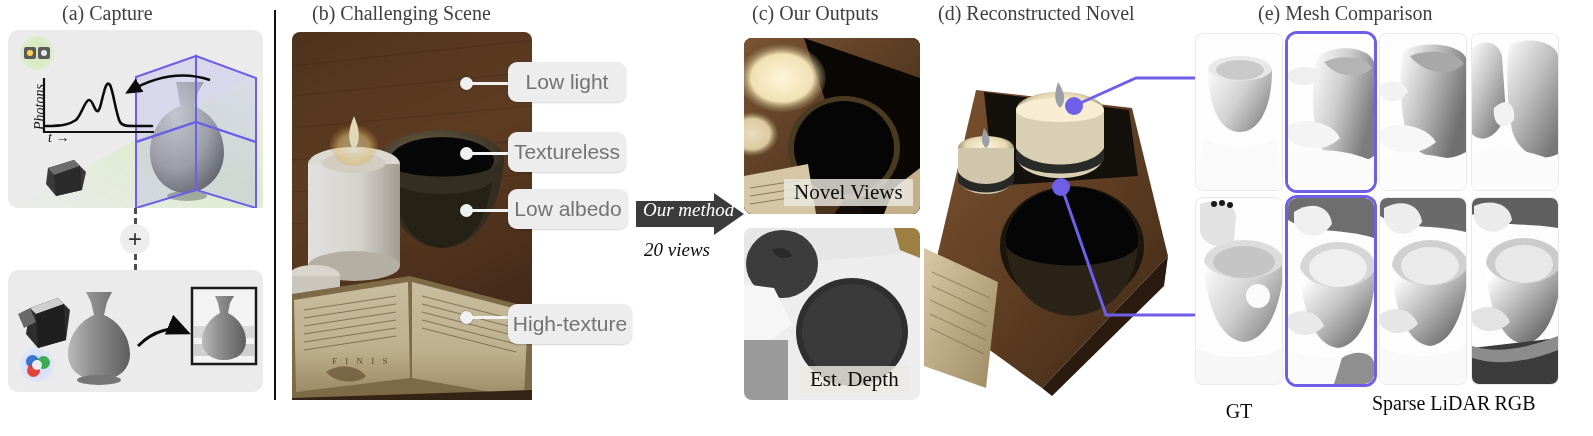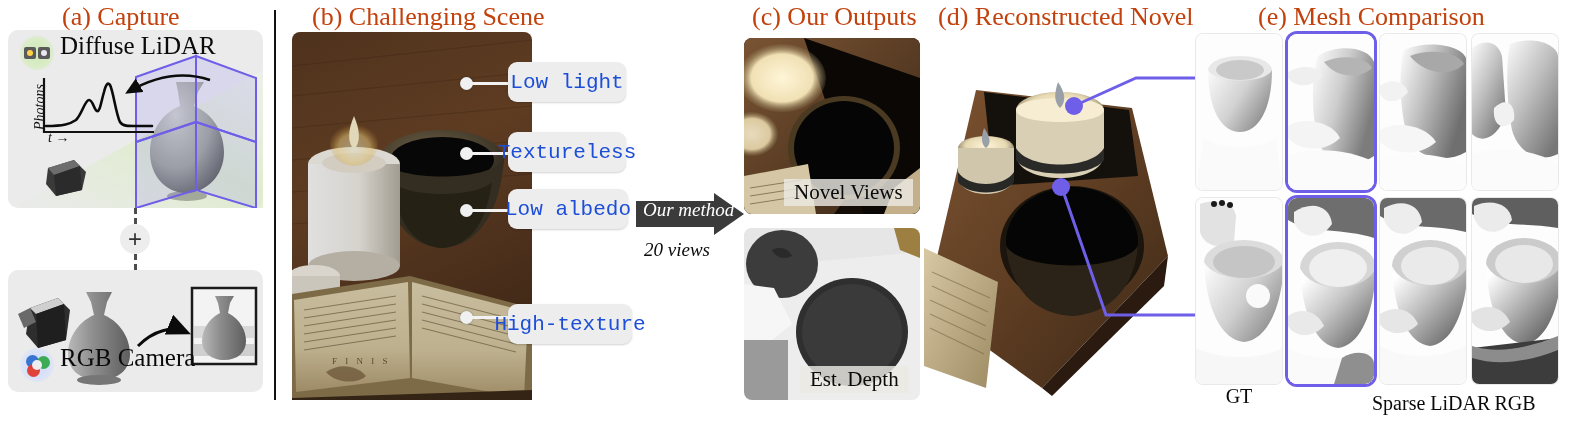--- a/index.html
+++ b/index.html
@@ -1,18 +1,18 @@
 <!DOCTYPE html>
 <html><head>
 <meta charset="utf-8">
 <style>
   html,body{margin:0;padding:0;background:#fff;}
   body{width:1593px;height:436px;font-family:"Liberation Serif",serif;overflow:hidden;position:relative;}
   .fig{position:absolute;left:0;top:0;width:1593px;height:436px;}
-  .panel-title{position:absolute;font-family:"Liberation Serif",serif;font-size:26px;color:#c2410c;white-space:nowrap;}
+  .panel-title{position:absolute;font-family:"Liberation Serif",serif;font-size:20px;color:#404040;white-space:nowrap;}
 
   
   .card{position:absolute;background:#ebebeb;border-radius:10px;}
   .card-title{position:absolute;font-family:"Liberation Serif",serif;font-size:25px;color:#0a0a0a;white-space:nowrap;}
   .lidar-icon{position:absolute;width:34px;height:34px;border-radius:50%;
      background:radial-gradient(circle at 50% 50%, #cfe8b8 0%, #d9ecc6 55%, rgba(220,236,205,0) 100%);}
   .lidar-icon .sq{position:absolute;top:11px;width:12px;height:12px;border-radius:2px;background:#4a4a4a;}
   .lidar-icon .sq.l{left:4px;background:#5a5a5a;}
   .lidar-icon .sq.r{left:18px;background:#5a5a5a;}
   .lidar-icon .sq i{position:absolute;left:3px;top:3px;width:6px;height:6px;border-radius:50%;background:#ffd24a;display:block;}
@@ -30,21 +30,21 @@
         transform:rotate(-90deg);transform-origin:left top;white-space:nowrap;color:#111;}
   .xlab{position:absolute;font-family:"Liberation Serif",serif;font-style:italic;font-size:14px;color:#111;white-space:nowrap;}
   .plus{position:absolute;width:30px;height:30px;border-radius:50%;background:#ededed;
         display:flex;align-items:center;justify-content:center;font-size:24px;color:#333;font-family:"Liberation Sans",sans-serif;line-height:1;}
   .dashline{position:absolute;width:0;border-left:3px dashed #4d4d4d;}
   .divider{position:absolute;width:2px;background:#111;}
 
   
   .photo{position:absolute;border-radius:8px;overflow:hidden;}
   .callout{position:absolute;background:#ededed;border-radius:9px;display:flex;align-items:center;
-           justify-content:center;font-family:Liberation Mono, monospace;font-size:21px;color:#1d4ed8;
+           justify-content:center;font-family:Liberation Sans, sans-serif;font-size:21px;color:#737373;
            box-shadow:0 1px 2px rgba(0,0,0,.18);white-space:nowrap;}
   .leader{position:absolute;height:3px;background:#f2f2f2;}
   .leaddot{position:absolute;width:13px;height:13px;border-radius:50%;background:#f0f0f0;box-shadow:0 0 2px rgba(0,0,0,.35);}
 
   
   .arrowwrap{position:absolute;}
   .arrowtxt{position:absolute;color:#fff;font-family:"Liberation Serif",serif;font-style:italic;font-size:19px;white-space:nowrap;}
   .arrowsub{position:absolute;color:#0a0a0a;font-family:"Liberation Serif",serif;font-style:italic;font-size:19px;white-space:nowrap;}
 
   
@@ -104,21 +104,20 @@
     </svg>
 
     <div class="lidar-icon" style="left:12px;top:6px;">
       <span class="sq l">
           <i></i>
         </span>
         <span class="sq r">
           <i></i>
         </span>
     </div>
-    <div class="card-title" style="left:52px;top:2px;">Diffuse LiDAR</div>
 
     <div class="plot" style="left:22px;top:46px;width:128px;height:68px;">
       <svg width="128" height="68">
         <path d="M14 2 L14 56 L124 56" fill="none" stroke="#111" stroke-width="2.2"></path>
         <path d="M16 50 C 34 50 40 48 46 44 C 52 38 55 24 59 24 C 63 24 64 34 67 35 C 70 36 71 26 74 16 C 76 8 78 6 80 9 C 83 14 86 38 90 46 C 93 51 98 50 122 50" fill="none" stroke="#0b0b0b" stroke-width="2.6" stroke-linejoin="round" stroke-linecap="round"></path>
       </svg>
       <div class="ylab" style="left:2px;top:54px;">Photons</div>
       <div class="xlab" style="left:18px;top:54px;">t →</div>
     </div>
 
@@ -165,21 +164,20 @@
       <rect x="186" y="56" width="60" height="12" fill="#d9d9d9"></rect>
       <rect x="186" y="74" width="60" height="12" fill="#cfcfcf"></rect>
       <path d="M207 26 L226 26 L222 33 L220 43 C 232 49 238 61 238 71 C 238 82 230 90 216 90 C 203 90 194 82 194 71 C 194 61 200 49 212 43 L 210 33 Z" fill="url(#vase2)"></path>
     </svg>
     <div class="rgb-icon" style="left:12px;top:78px;">
       <b class="b"></b>
         <b class="g"></b>
         <b class="r"></b>
         <b class="w"></b>
     </div>
-    <div class="card-title" style="left:52px;top:74px;">RGB Camera</div>
   </div>
 
   <div class="divider" style="left:274px;top:10px;height:390px;"></div>
 
   <div class="photo" style="left:292px;top:32px;width:240px;height:430px;">
     <svg width="240" height="368">
       <defs>
         <linearGradient id="wood" x1="0" y1="0" x2="0.3" y2="1">
           <stop offset="0%" stop-color="#5b3a22"></stop>
           <stop offset="45%" stop-color="#6b4527"></stop>
@@ -523,18 +521,18 @@
       <path d="M2 8 C 20 0 38 6 40 22 C 28 40 8 36 2 20 Z" fill="#ebebeb"></path>
       <ellipse cx="52" cy="66" rx="38" ry="26" fill="#cbcbcb"></ellipse>
       <path d="M14 66 C 16 116 32 144 52 146 C 72 144 88 116 90 66 C 78 92 26 92 14 66 Z" fill="url(#n4)"></path>
       <ellipse cx="52" cy="66" rx="29" ry="19" fill="#e8e8e8"></ellipse>
       <path d="M0 114 C 16 104 32 110 38 124 C 24 138 6 134 0 124 Z" fill="#e3e3e3"></path>
       <path d="M0 150 L86 140 L86 186 L0 186 Z" fill="#3c3c3c"></path>
       <path d="M0 148 C 26 156 56 150 86 138 L86 152 C 56 164 26 168 0 160 Z" fill="#8c8c8c"></path>
     </svg>
   </div>
 
-  <div class="colcap" style="left:1196px;top:385px;width:86px;">GT</div>
+  <div class="colcap" style="left:1196px;top:400px;width:86px;">GT</div>
   <div class="colcap bold" style="left:1288px;top:392px;width:86px;margin-top:46px;">Ours</div>
   <div class="colcap" style="left:1372px;top:392px;width:102px;">Sparse LiDAR</div>
   <div class="colcap" style="left:1472px;top:392px;width:86px;">RGB</div>
 
 </div>
 
 </body></html>

